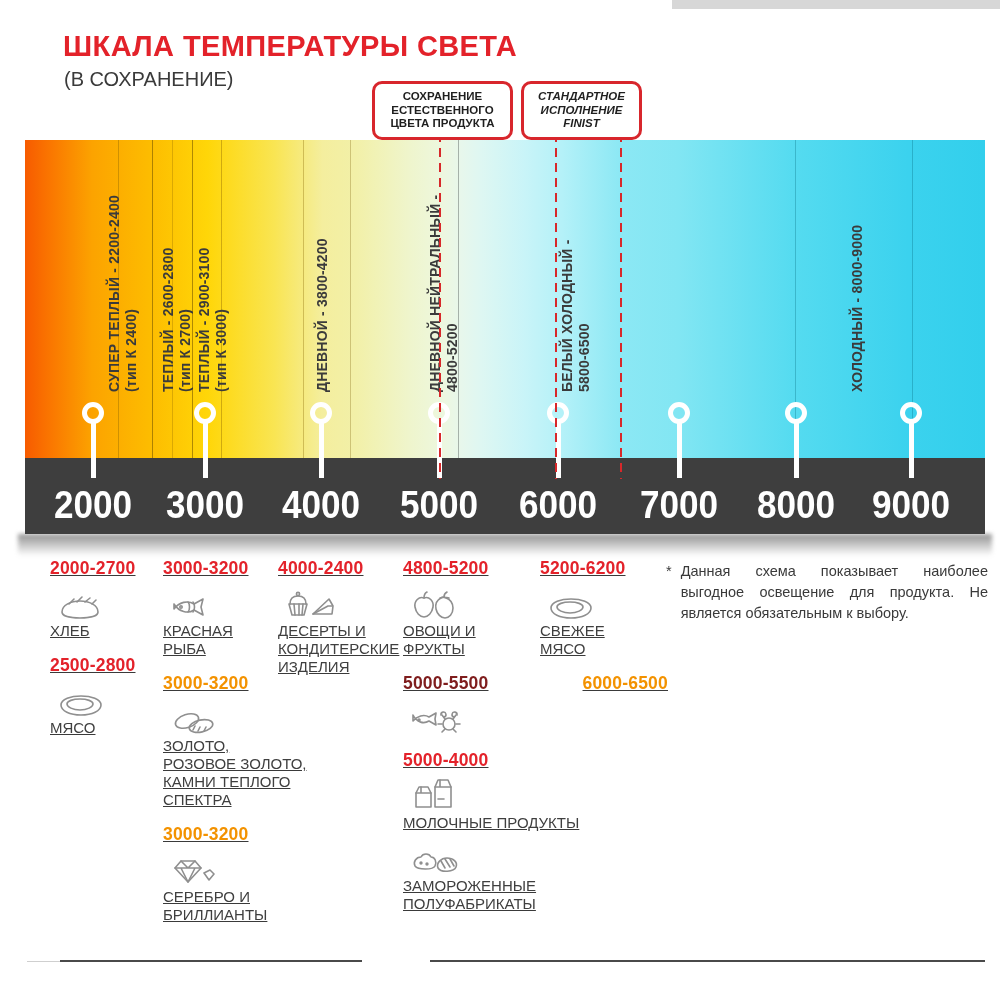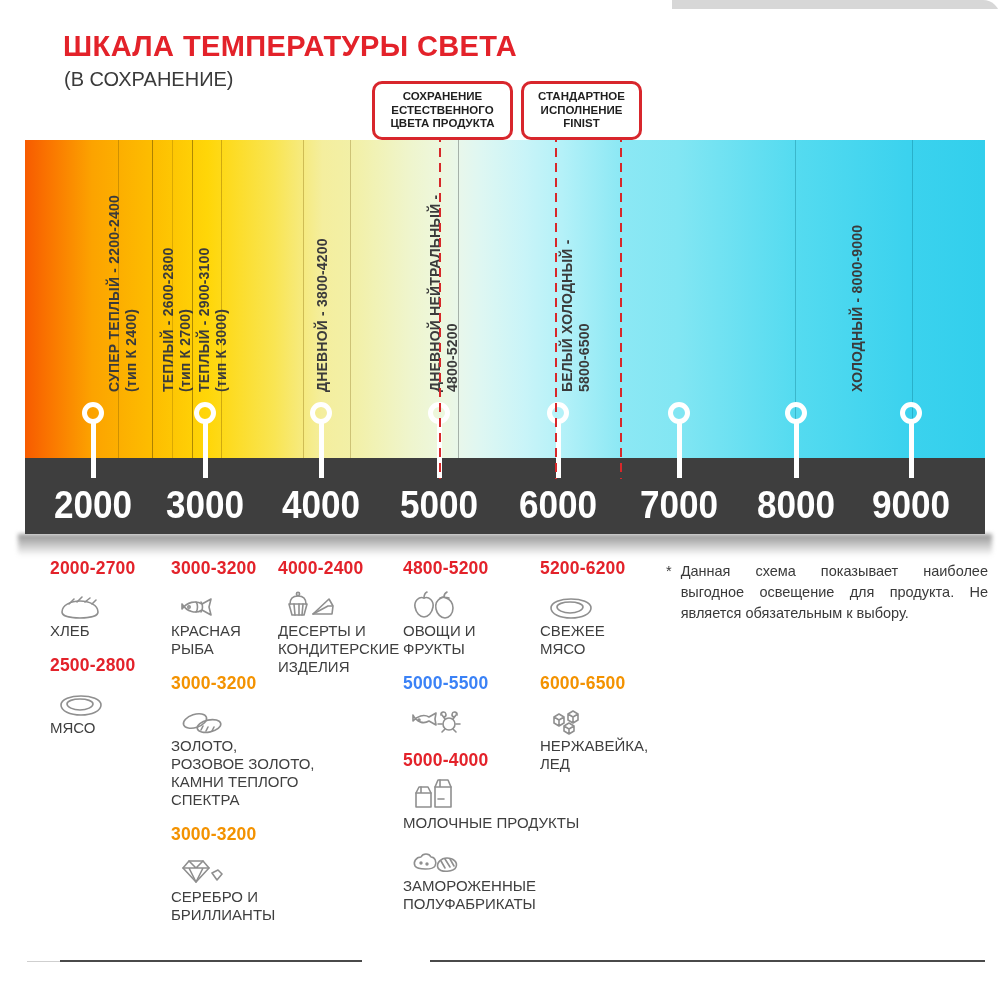--- a/index.html
+++ b/index.html
@@ -1,29 +1,29 @@
 <!DOCTYPE html>
 <html><head>
 <meta charset="utf-8">
 <style>
   html,body{margin:0;padding:0;background:#fff;}
   #page{position:relative;width:1000px;height:1000px;background:#ffffff;overflow:hidden;
-        font-family:"Liberation Sans",sans-serif;color:#3a3a3a;border-radius:17px;}
+        font-family:"Liberation Sans",sans-serif;color:#3a3a3a;}
   .abs{position:absolute;}
 
   #top-strip{left:672px;top:0;width:328px;height:9px;background:#d7d7d7;}
 
   #page-title{left:63px;top:30px;font-size:29px;font-weight:bold;color:#e3222a;letter-spacing:.4px;white-space:nowrap;}
   #page-subtitle{left:64px;top:68px;font-size:20px;color:#3a3a3a;}
 
   .callout{border:3px solid #d8262c;border-radius:10px;background:#fff;color:#1f1f1f;
            font-size:11.5px;font-weight:bold;line-height:13.5px;text-align:center;
            white-space:pre-line;padding:6px 4px;box-sizing:border-box;z-index:7;}
   #callout-1{left:372px;top:81px;width:141px;}
-  #callout-2{left:521px;top:81px;width:121px;}
+  #callout-2{left:521px;top:81px;width:121px;font-style:italic;}
 
   #gradient-strip{left:25px;top:140px;width:960px;height:318px;z-index:0;
     background:linear-gradient(90deg,
       #f75b00 0%, #fa7500 2.5%, #fca300 7%, #fdbc00 13%, #ffd608 19%,
       #f9e553 26%, #f4ee9e 31%, #f2f0a8 34.5%, #eff5cc 40%, #edf7df 43.5%,
       #e7f7ec 45.5%, #def7f2 47.5%, #c9f4f8 52%, #b4f1f8 56%, #8ce8f4 62%,
       #82e6f3 68%, #55dbf0 80%, #3bd2ee 92%, #32cfec 100%);}
 
   .sep-line{top:140px;height:318px;width:1px;z-index:1;}
 
@@ -38,21 +38,21 @@
     box-sizing:border-box;top:402px;z-index:4;background:transparent;}
   .marker-stem{width:5px;background:#fff;top:422px;height:56px;z-index:4;}
 
   #scale-bar{left:25px;top:458px;width:960px;height:76px;background:#3e3e3e;z-index:2;}
   #bar-shadow{left:18px;top:534px;width:974px;height:22px;z-index:0;
     background:linear-gradient(180deg,rgba(110,110,110,.75),rgba(255,255,255,0));filter:blur(2px);}
 
   .tick-label{top:483px;width:140px;margin-left:-70px;text-align:center;color:#fff;
     font-size:39px;font-weight:bold;z-index:3;transform:scaleX(.9);white-space:nowrap;}
 
-  .col{top:558px;z-index:1;}
+  .col{top:558px;z-index:1;text-decoration:underline;}
   .range-heading{font-size:17.5px;font-weight:bold;margin:0 0 7px 0;letter-spacing:.2px;white-space:nowrap;}
   .group{margin-bottom:15px;}
   .cat-item{margin-bottom:9px;}
   .cat-icon{margin:1px 0 2px 8px;height:34px;display:flex;align-items:flex-end;}
   .cat-icon svg{display:block;}
   .cat-label{font-size:15px;line-height:18px;color:#3f3f3f;white-space:pre-line;width:max-content;}
 
   #footnote{left:666px;top:561px;width:322px;display:flex;gap:9px;
     font-size:14.5px;line-height:21px;color:#3a3a3a;}
   #footnote .fn-text{text-align:justify;}
@@ -172,21 +172,21 @@
           <div class="cat-icon">
             <svg width="46" height="26" viewBox="0 0 46 26" fill="none" stroke="#8f8f8f" stroke-width="1.6" stroke-linecap="round" stroke-linejoin="round" xmlns="http://www.w3.org/2000/svg">
               <path d="M3 14c0-6 10-9 20-9s20 3 20 9-9 10-20 10S3 20 3 14z"></path>
               <path d="M9 13c0-3 6-5 13-5s13 2 13 5-6 6-13 6-13-3-13-6z"></path>
             </svg>
           </div>
           <div class="cat-label">МЯСО</div>
         </div>
       </div>
     </div>
-    <div class="abs col" style="left: 171px; width: 113px;">
+    <div class="abs col" style="left: 163px; width: 113px;">
       <div class="group">
         <div class="range-heading" style="color: rgb(227, 34, 42);">3000-3200</div>
         <div class="cat-item">
           <div class="cat-icon">
             <svg width="40" height="26" viewBox="0 0 40 26" fill="none" stroke="#8f8f8f" stroke-width="1.6" stroke-linecap="round" stroke-linejoin="round" xmlns="http://www.w3.org/2000/svg">
               <path d="M3 15c5-7 14-9 20-5l9-5-2 8 2 8-9-5c-6 4-15 2-20-6z"></path>
               <circle cx="10" cy="13" r="1.2"></circle>
               <path d="M17 8c2 2 2 8 0 10M22 8c2 2 2 8 0 10"></path>
             </svg>
           </div>
@@ -255,21 +255,21 @@
               <path d="M13 8c0-3 1-5 3-6"></path>
               <path d="M30 8c-4 2-6 6-5 11s5 9 9 9 8-4 8-10c0-5-3-9-7-10-2-1-4-1-5 0z"></path>
               <path d="M33 7c0-2 1-4 3-5M29 8c3-1 6-1 9 0"></path>
             </svg>
           </div>
           <div class="cat-label">ОВОЩИ И
 ФРУКТЫ</div>
         </div>
       </div>
       <div class="group">
-        <div class="range-heading" style="color: #3b82f6;">5000-5500</div>
+        <div class="range-heading" style="color: #7f1d1d;">5000-5500</div>
         <div class="cat-item">
           <div class="cat-icon">
             <svg width="50" height="28" viewBox="0 0 50 28" fill="none" stroke="#8f8f8f" stroke-width="1.6" stroke-linecap="round" stroke-linejoin="round" xmlns="http://www.w3.org/2000/svg">
               <path d="M2 14c4-5 11-7 16-4l7-4-1 6 1 6-7-4c-5 3-12 2-16-6z"></path>
               <circle cx="8" cy="13" r="1"></circle>
               <circle cx="38" cy="17" r="6"></circle>
               <path d="M34 12l-3-4M42 12l3-4M31 17h-4M45 17h4M34 22l-3 3M42 22l3 3"></path>
               <path d="M30 8a2.5 2.5 0 1 1 3 2M46 8a2.5 2.5 0 1 0-3 2"></path>
             </svg>
           </div>
@@ -312,27 +312,16 @@
             <svg width="46" height="26" viewBox="0 0 46 26" fill="none" stroke="#8f8f8f" stroke-width="1.6" stroke-linecap="round" stroke-linejoin="round" xmlns="http://www.w3.org/2000/svg">
               <path d="M3 14c0-6 10-9 20-9s20 3 20 9-9 10-20 10S3 20 3 14z"></path>
               <path d="M9 13c0-3 6-5 13-5s13 2 13 5-6 6-13 6-13-3-13-6z"></path>
             </svg>
           </div>
           <div class="cat-label">СВЕЖЕЕ
 МЯСО</div>
         </div>
       </div>
       <div class="group">
-        <div class="range-heading" style="color: rgb(243, 146, 0);">6000-6500</div>
-        <div class="cat-item">
-          <div class="cat-icon">
-            <svg width="40" height="28" viewBox="0 0 40 28" fill="none" stroke="#8f8f8f" stroke-width="1.6" stroke-linecap="round" stroke-linejoin="round" xmlns="http://www.w3.org/2000/svg">
-              <path d="M6 10l5-3 5 3v6l-5 3-5-3zM6 10l5 3 5-3M11 13v6"></path>
-              <path d="M20 7l5-3 5 3v6l-5 3-5-3zM20 7l5 3 5-3M25 10v6"></path>
-              <path d="M16 19l5-3 5 3v5l-5 3-5-3zM16 19l5 3 5-3M21 22v5"></path>
-            </svg>
-          </div>
-          <div class="cat-label">НЕРЖАВЕЙКА,
-ЛЕД</div>
-        </div>
+        <div class="range-heading" style="color: rgb(243, 146, 0); text-align: right;">6000-6500</div>
       </div>
     </div>
   </div>
 
 </body></html>

